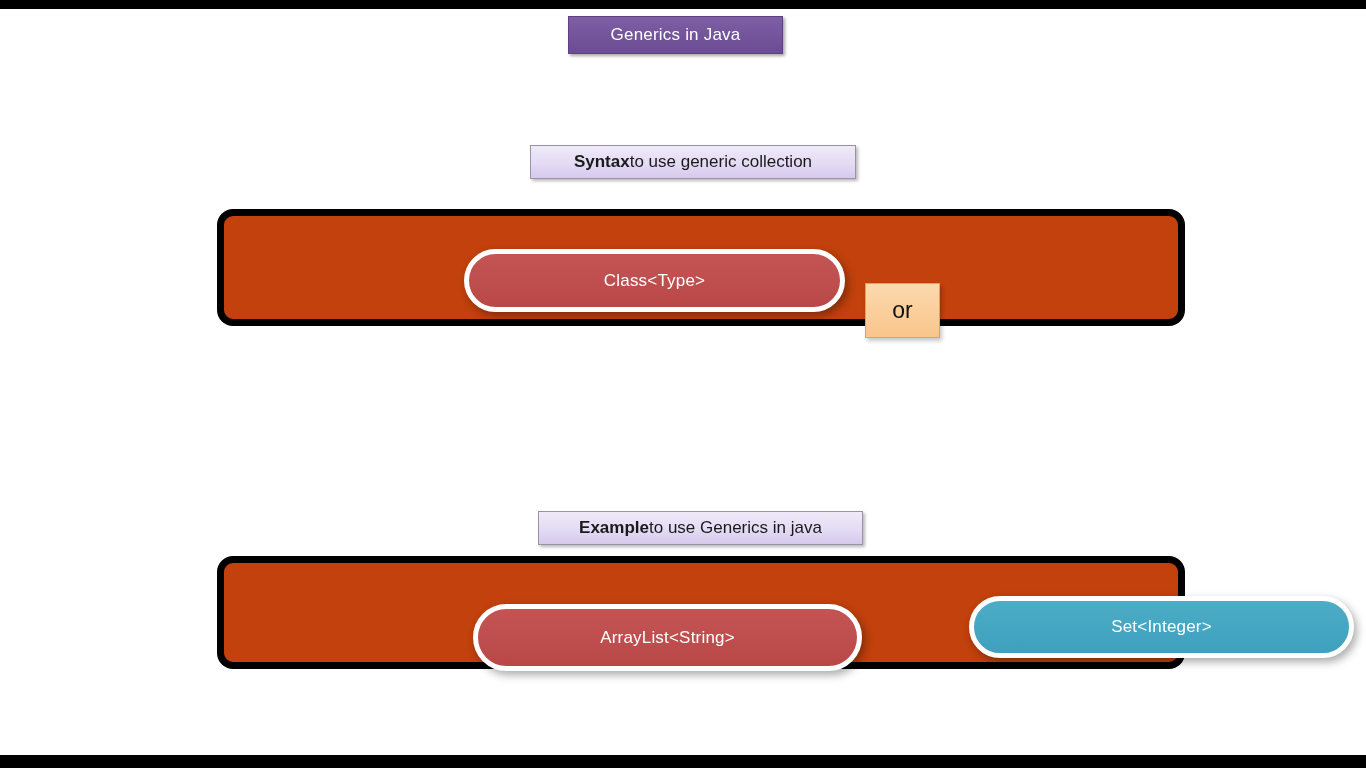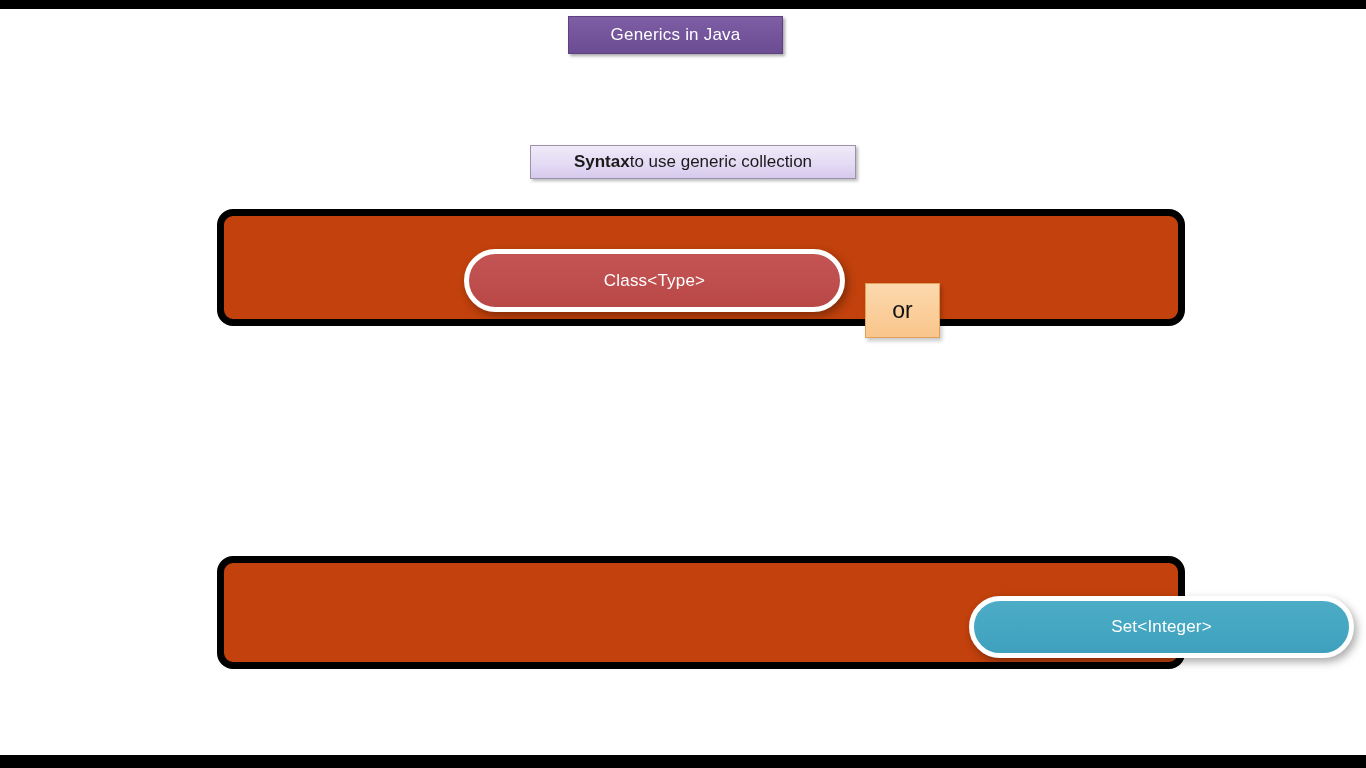--- a/index.html
+++ b/index.html
@@ -144,23 +144,30 @@
 
     <div class="pill pill-red pill-class">
       <span>Class&lt;Type&gt;</span>
     </div>
 
     <div class="or-chip">or</div>
 
 
   </div>
 
+  <div class="label-chip label-example">
+    <b>Example</b>
+      <span> to use Generics in java</span>
+  </div>
 
   <div class="group-box group-example">
 
+    <div class="pill pill-red pill-arraylist">
+      <span>ArrayList&lt;String&gt;</span>
+    </div>
 
     <div class="pill pill-blue pill-set">
       <span>Set&lt;Integer&gt;</span>
     </div>
 
   </div>
 
 </div>
 
 <div class="bar bar-bottom"></div>

